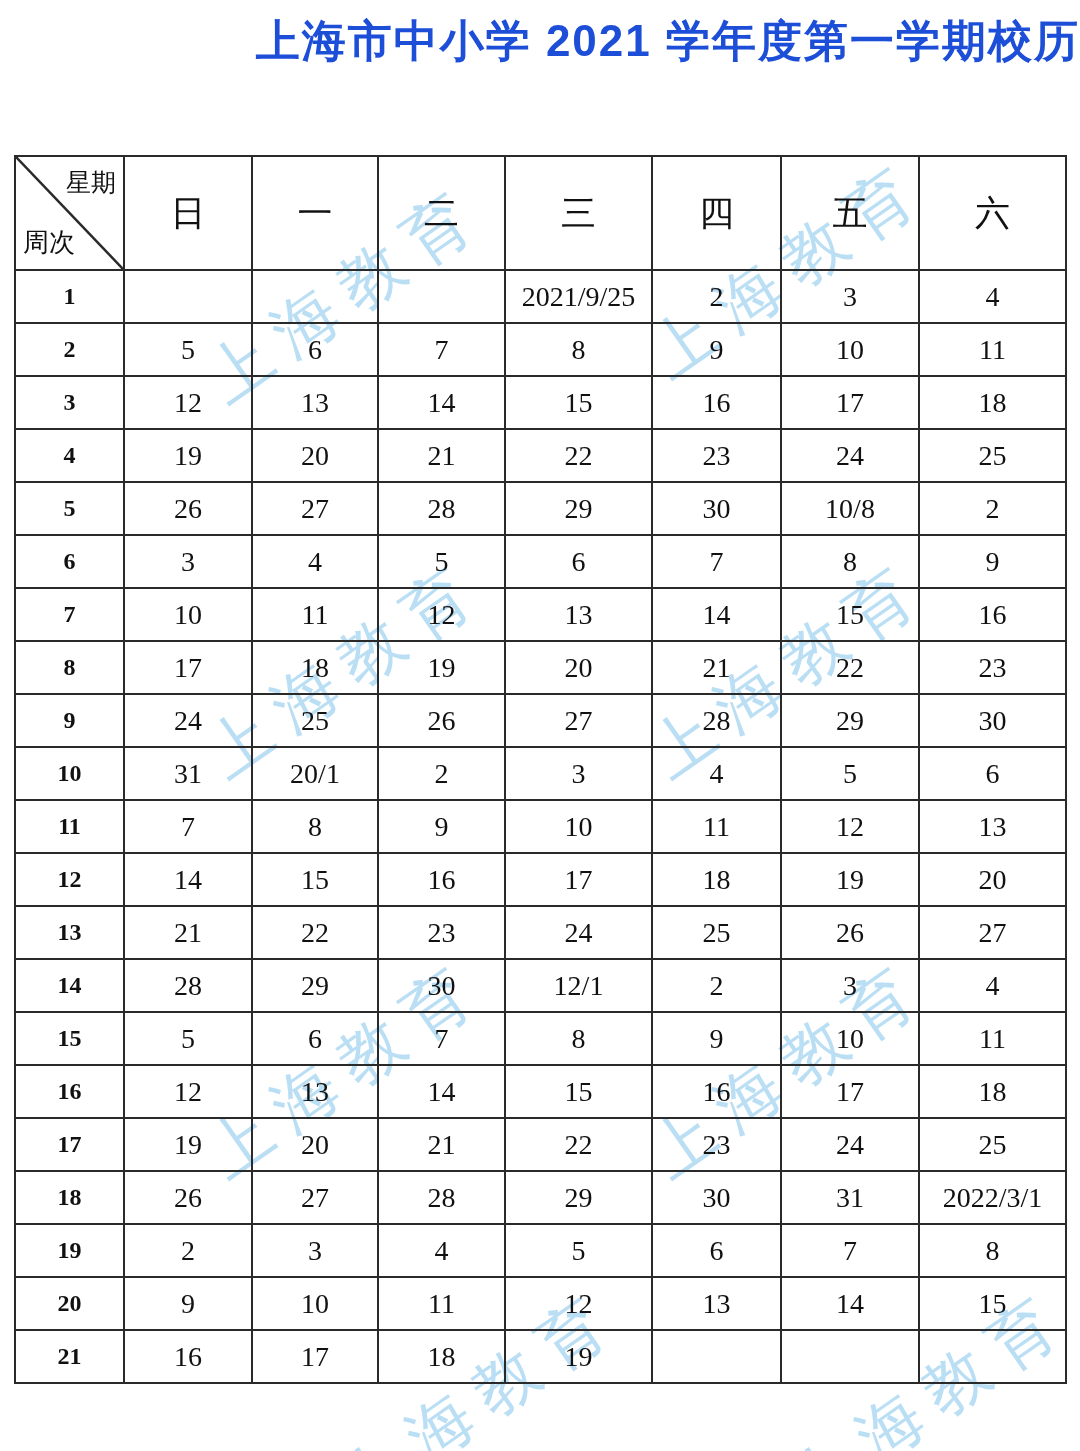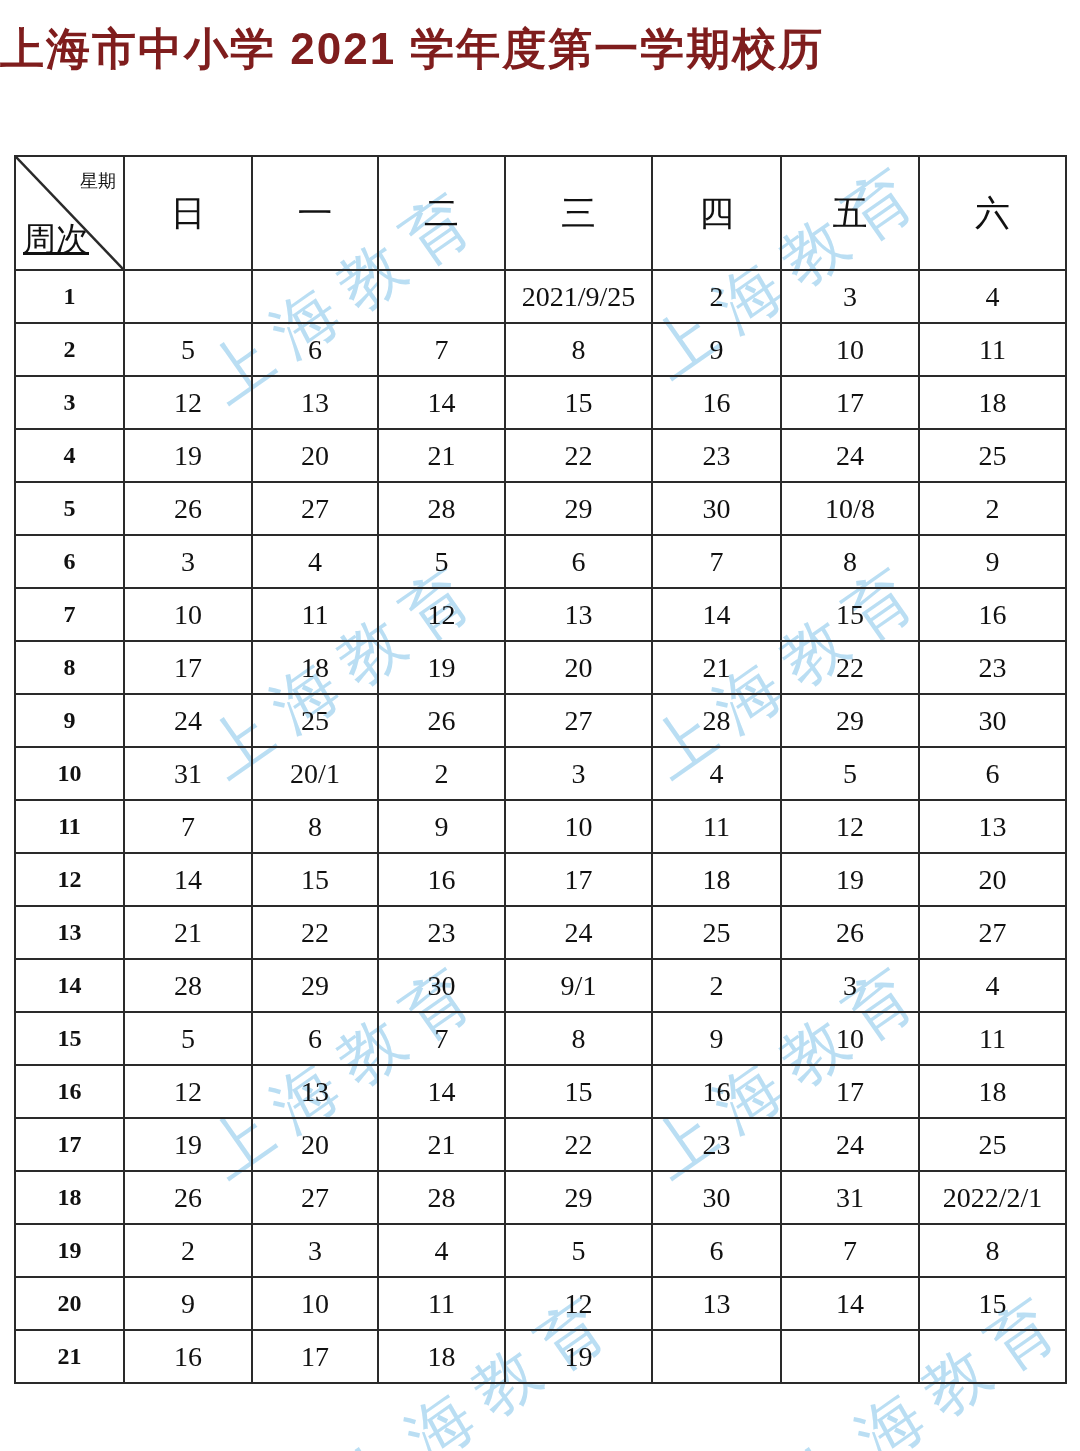--- a/index.html
+++ b/index.html
@@ -11,30 +11,30 @@
     position: relative;
     width: 1080px;
     height: 1451px;
     background: #ffffff;
     overflow: hidden;
     font-family: "Liberation Serif", "DejaVu Serif", serif;
     color: #111;
   }
   .title {
     position: absolute;
-    top: 20px;
+    top: 12px;
     left: 0;
     width: 100%;
     margin: 0;
-    text-align: left;
+    text-align: right;
     font-family: "Liberation Sans", "DejaVu Sans", sans-serif;
     font-weight: bold;
     font-size: 44px;
     letter-spacing: 2px;
-    color: #7f1d1d;
+    color: #1d4ed8;
     z-index: 2;
   }
   .watermark-layer {
     position: absolute;
     inset: 0;
     z-index: 0;
     pointer-events: none;
   }
   .watermark {
     position: absolute;
@@ -79,30 +79,30 @@
     display: block;
   }
   .diag line {
     stroke: #2a2a2a;
     stroke-width: 2.5;
   }
   .corner-top {
     position: absolute;
     top: 15px;
     right: 7px;
-    font-size: 18px;
+    font-size: 25px;
     line-height: 1;
+    font-family: Liberation Mono, monospace;
   }
   .corner-bottom {
     position: absolute;
     bottom: 13px;
     left: 7px;
-    font-size: 33px;
+    font-size: 26px;
     line-height: 1;
-    text-decoration: underline;
   }
   tbody tr {
     height: 53px;
   }
   td.week-cell {
     font-weight: bold;
     font-size: 24px;
   }
   td.day-cell {
     font-size: 28px;
@@ -284,21 +284,21 @@
           <td class="day-cell">24</td>
           <td class="day-cell">25</td>
           <td class="day-cell">26</td>
           <td class="day-cell">27</td>
         </tr>
         <tr>
           <td class="week-cell">14</td>
           <td class="day-cell">28</td>
           <td class="day-cell">29</td>
           <td class="day-cell">30</td>
-          <td class="day-cell">9/1</td>
+          <td class="day-cell">12/1</td>
           <td class="day-cell">2</td>
           <td class="day-cell">3</td>
           <td class="day-cell">4</td>
         </tr>
         <tr>
           <td class="week-cell">15</td>
           <td class="day-cell">5</td>
           <td class="day-cell">6</td>
           <td class="day-cell">7</td>
           <td class="day-cell">8</td>
@@ -327,21 +327,21 @@
           <td class="day-cell">25</td>
         </tr>
         <tr>
           <td class="week-cell">18</td>
           <td class="day-cell">26</td>
           <td class="day-cell">27</td>
           <td class="day-cell">28</td>
           <td class="day-cell">29</td>
           <td class="day-cell">30</td>
           <td class="day-cell">31</td>
-          <td class="day-cell">2022/2/1</td>
+          <td class="day-cell">2022/3/1</td>
         </tr>
         <tr>
           <td class="week-cell">19</td>
           <td class="day-cell">2</td>
           <td class="day-cell">3</td>
           <td class="day-cell">4</td>
           <td class="day-cell">5</td>
           <td class="day-cell">6</td>
           <td class="day-cell">7</td>
           <td class="day-cell">8</td>

